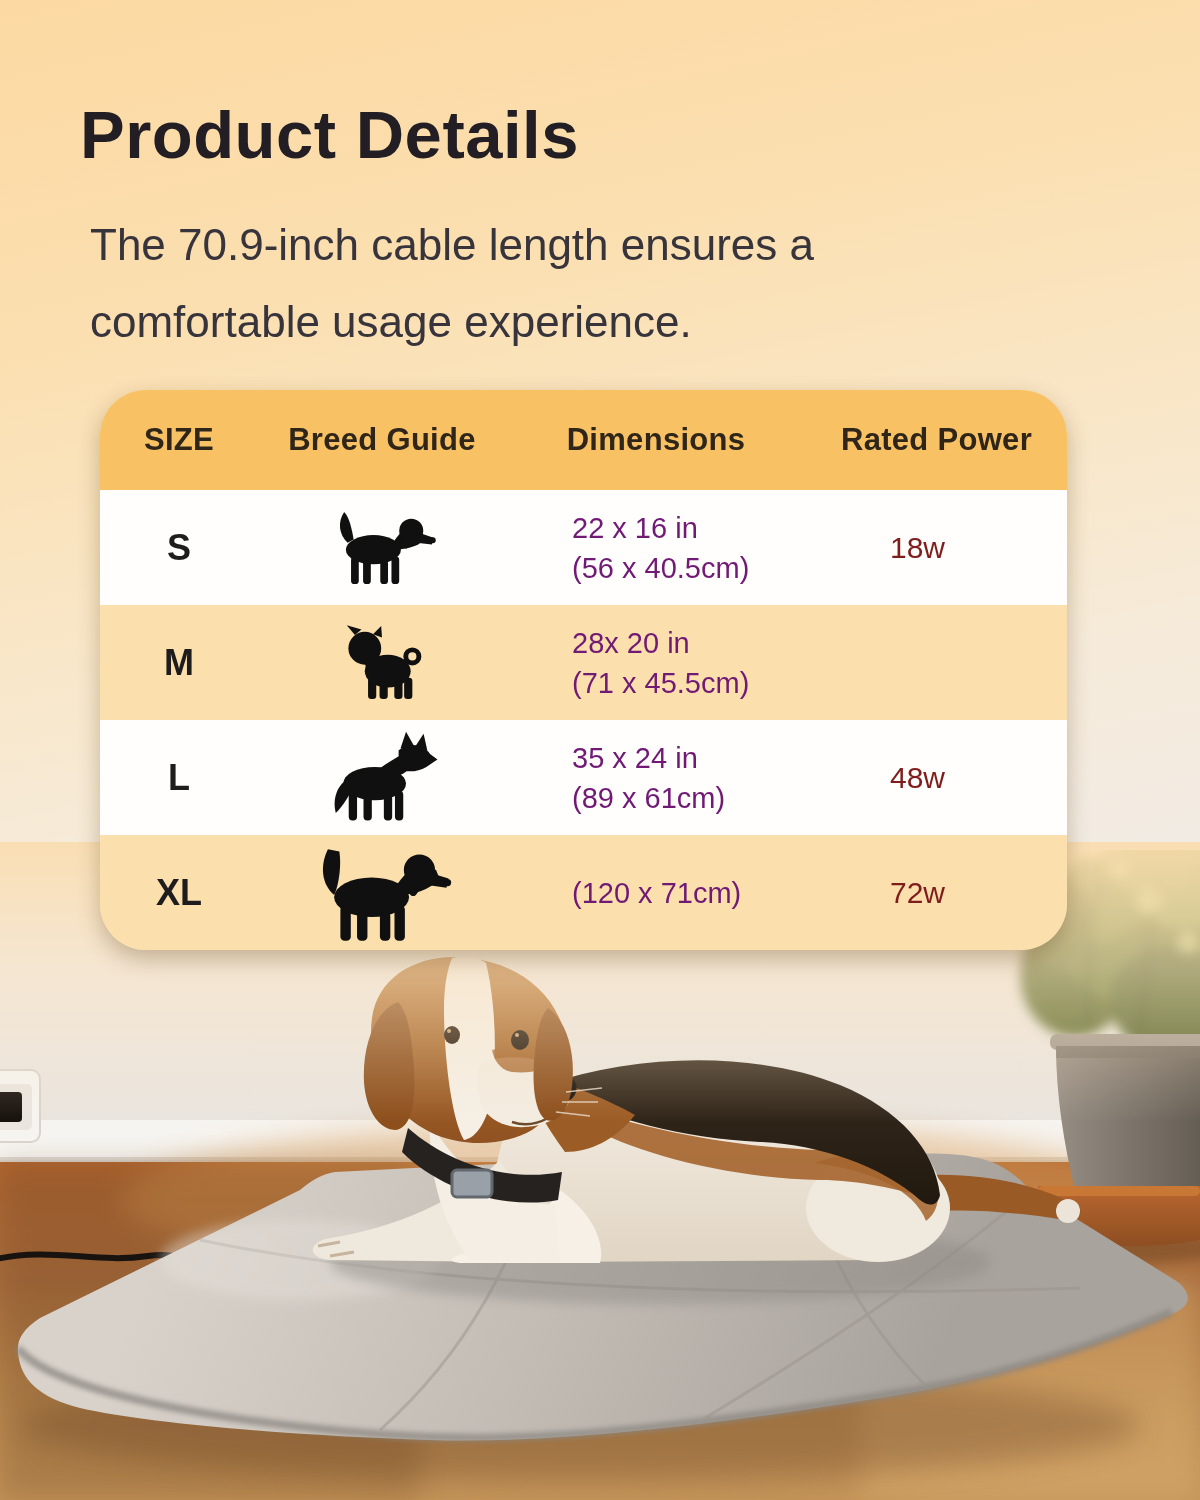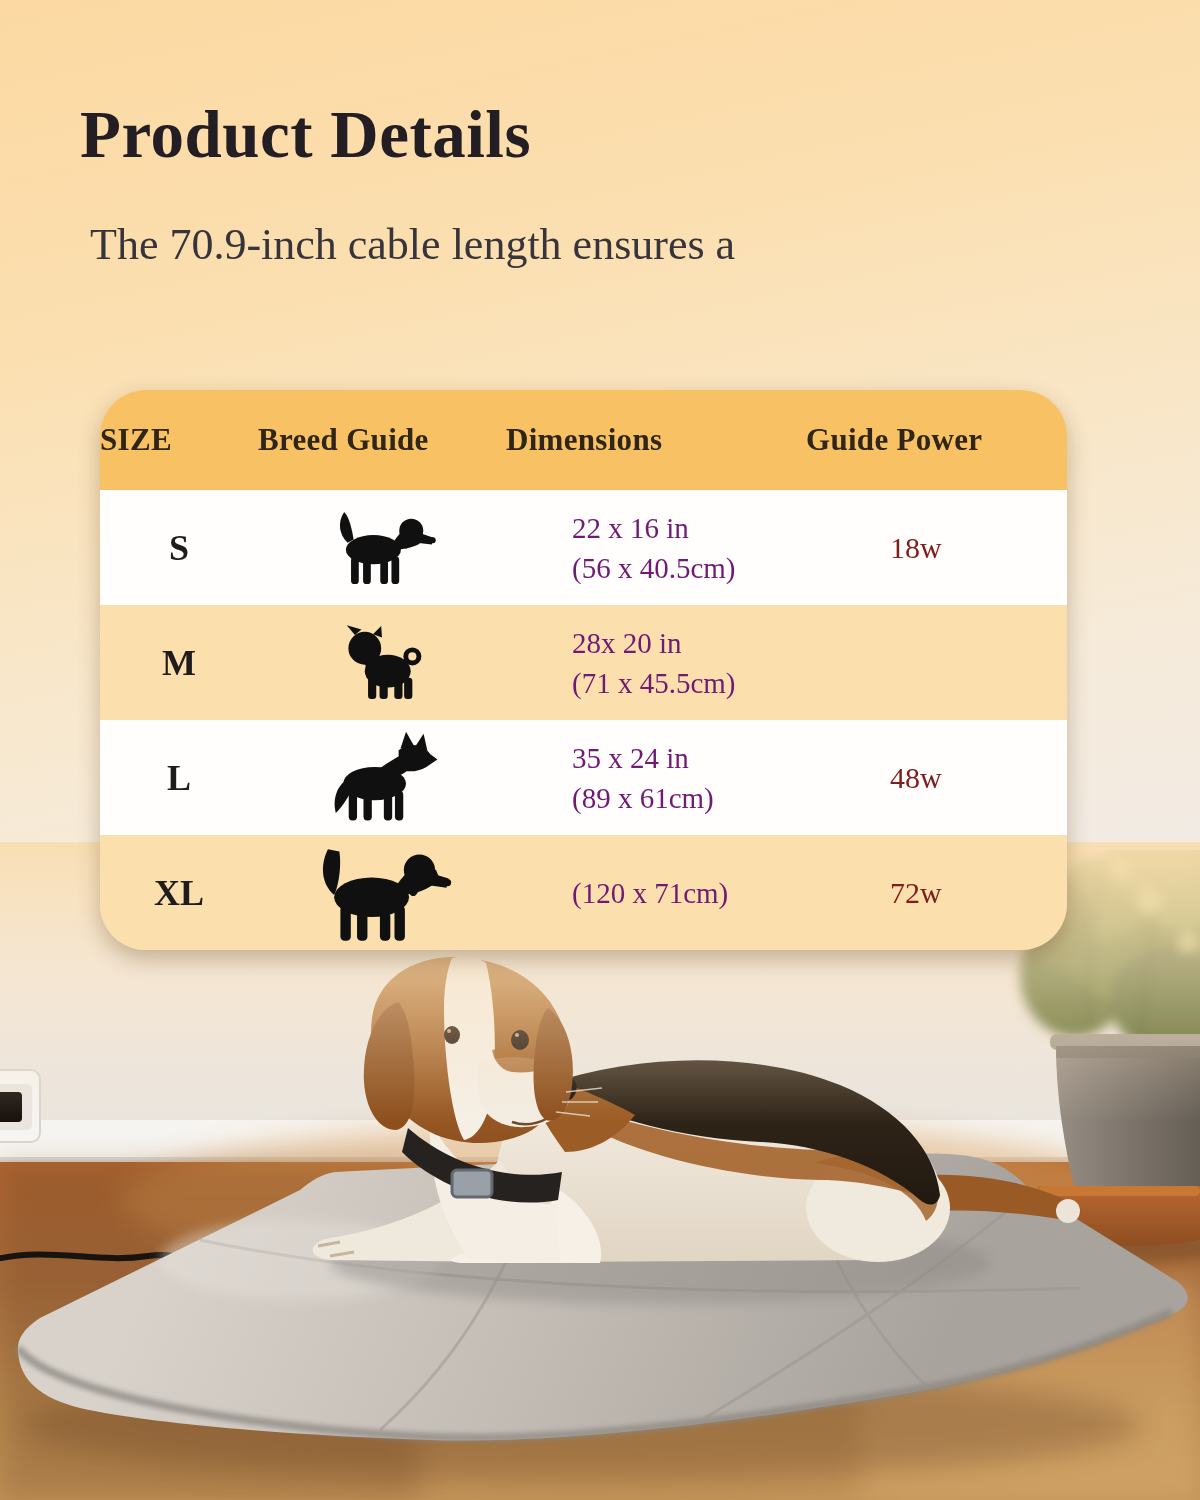--- a/index.html
+++ b/index.html
@@ -1,18 +1,18 @@
 <!DOCTYPE html>
 <html style="--header-bg: #F8C264; --row-alt-bg: #FBDFAC; --row-bg: #FFFEFC; --title-text: #221E24; --top-gradient: #FCD9A2;"><head>
 <meta charset="utf-8">
 <style>
   html,body { margin:0; padding:0; background:#ffffff; }
   .canvas {
     position:relative; width:1200px; height:1500px; overflow:hidden;
-    font-family:Liberation Serif, serif;
+    font-family:Liberation Sans, sans-serif;
     background:linear-gradient(168deg,#fcd9a2 0%,#fbdfb0 20%,#f9e6c6 36%,#f6ebda 50%,#f2ebe3 62%,#efe9e2 75%,#eee8e1 100%);
   }
   .hero-title {
     position:absolute; left:80px; top:96px;
     font-size:67px; font-weight:700; color:#221e24; letter-spacing:.5px;
   }
   .hero-sub {
     position:absolute; left:90px; top:206px; width:1000px;
     font-size:44px; line-height:77px; font-weight:400; color:#37343c;
   }
@@ -23,21 +23,21 @@
   }
   .ptable {
     position:absolute; left:100px; top:390px; width:967px; height:560px;
     border-radius:46px; overflow:hidden;
     box-shadow:0 9px 22px rgba(84,52,15,.30);
   }
   .thead {
     height:100px; background:var(--header-bg,#F8C264);
     display:grid; grid-template-columns:158px 248px 300px 1fr; align-items:center;
   }
-  .th { text-align:left; font-size:31px; font-weight:700; color:#2f2619; letter-spacing:.3px; }
+  .th { text-align:center; font-size:31px; font-weight:700; color:#2f2619; letter-spacing:.3px; }
   .trow {
     height:115px; background:var(--row-bg,#FFFEFC);
     display:grid; grid-template-columns:158px 248px 300px 1fr; align-items:center;
   }
   .trow.alt { background:var(--row-alt-bg,#FBDFAC); }
   .c.size { text-align:center; font-size:36px; font-weight:700; color:#1e1c1c; }
   .c.icon { display:flex; justify-content:center; align-items:center; }
   .c.dims { padding-left:66px; font-size:29px; color:#701a75; line-height:40px; }
   .c.power { padding-left:84px; font-size:30px; color:#7f1d1d; }
 </style>
@@ -192,28 +192,29 @@
           <path d="M 556 1112 L 590 1116"></path>
       </g>
     </g>
   </svg>
 
   <div class="warm-veil"></div>
 
   <div class="hero-title">Product Details</div>
   <div class="hero-sub">
     <div>The 70.9-inch cable length ensures a</div>
+    <div>comfortable usage experience.</div>
   </div>
 
   <div class="ptable">
     <div class="thead">
       <div class="th">SIZE</div>
       <div class="th">Breed Guide</div>
       <div class="th">Dimensions</div>
-      <div class="th">Guide Power</div>
+      <div class="th">Rated Power</div>
     </div>
 
     <div class="trow">
       <div class="c size">S</div>
       <div class="c icon">
         <svg width="118" height="86" viewBox="0 0 132 100" fill="#101010">
           <path d="M26 44 C16 34 14 20 22 8 C28 14 31 28 33 40 Z"></path>
           <ellipse cx="56" cy="52" rx="32" ry="17"></ellipse>
           <rect x="30" y="60" width="9" height="32" rx="4"></rect>
           <rect x="44" y="64" width="9" height="28" rx="4"></rect>

